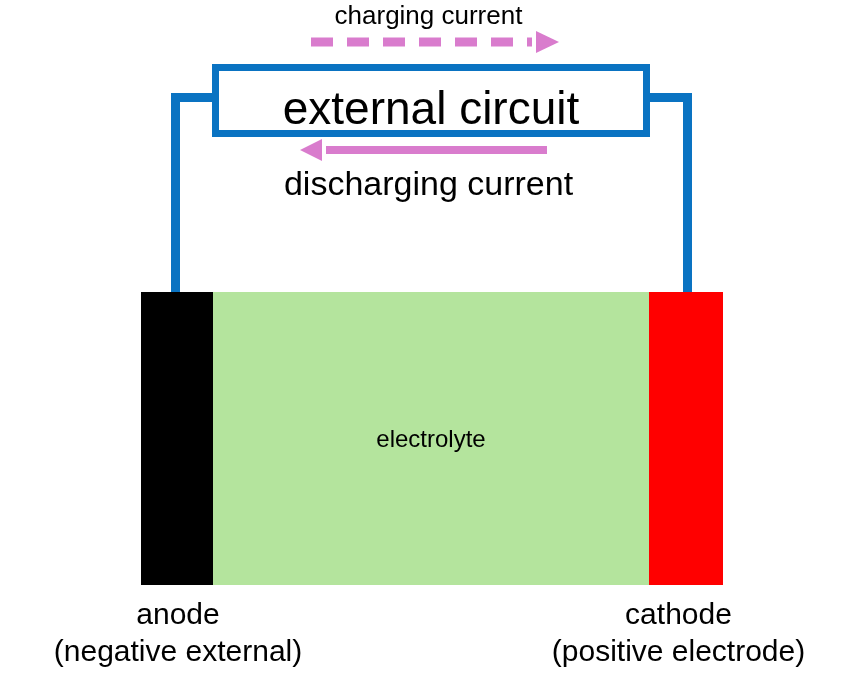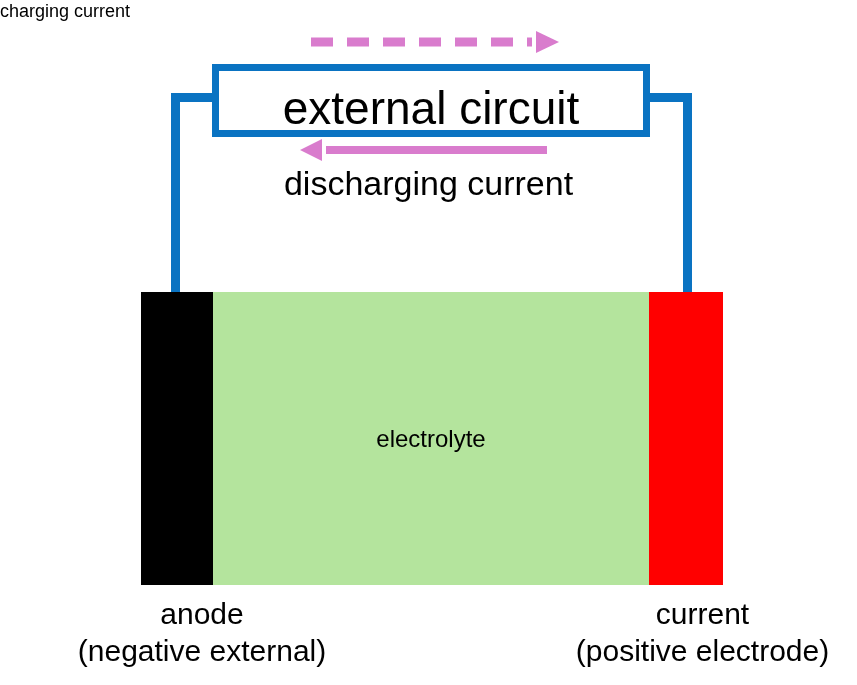--- a/index.html
+++ b/index.html
@@ -21,22 +21,22 @@
   
   .label {
     position: absolute;
     color: #000000;
     white-space: nowrap;
     line-height: 1.05;
   }
   #charging-label {
     left: 0; top: 2px;
     width: 857px;
-    text-align: left;
-    font-size: 18px;
+    text-align: center;
+    font-size: 26px;
   }
   #discharging-label {
     left: 0; top: 166px;
     width: 857px;
     text-align: center;
     font-size: 34px;
   }
   #circuit-text {
     left: 212px; top: 64px;
     width: 438px; height: 89px;
@@ -52,21 +52,20 @@
     align-items: center;
     justify-content: center;
     font-size: 24px;
   }
   .electrode-caption {
     position: absolute;
     text-align: center;
     font-size: 30px;
     color: #000000;
     line-height: 1.22;
-    padding-left: 24px;
   }
   #anode-caption { left: 0px;   top: 596px; width: 356px; }
   #cathode-caption { left: 500px; top: 596px; width: 357px; }
 
   
   .wire {
     position: absolute;
     background: #0a73c2;
   }
   #circuit-box {
@@ -130,17 +129,17 @@
     <div id="cathode-block"></div>
   </div>
   <div class="label" id="electrolyte-text">electrolyte</div>
 
   <div class="electrode-caption" id="anode-caption">
     <div>anode</div>
     <div>(negative external)</div>
   </div>
 
   <div class="electrode-caption" id="cathode-caption">
-    <div>current</div>
+    <div>cathode</div>
     <div>(positive electrode)</div>
   </div>
 
 </div>
 
 </body></html>

